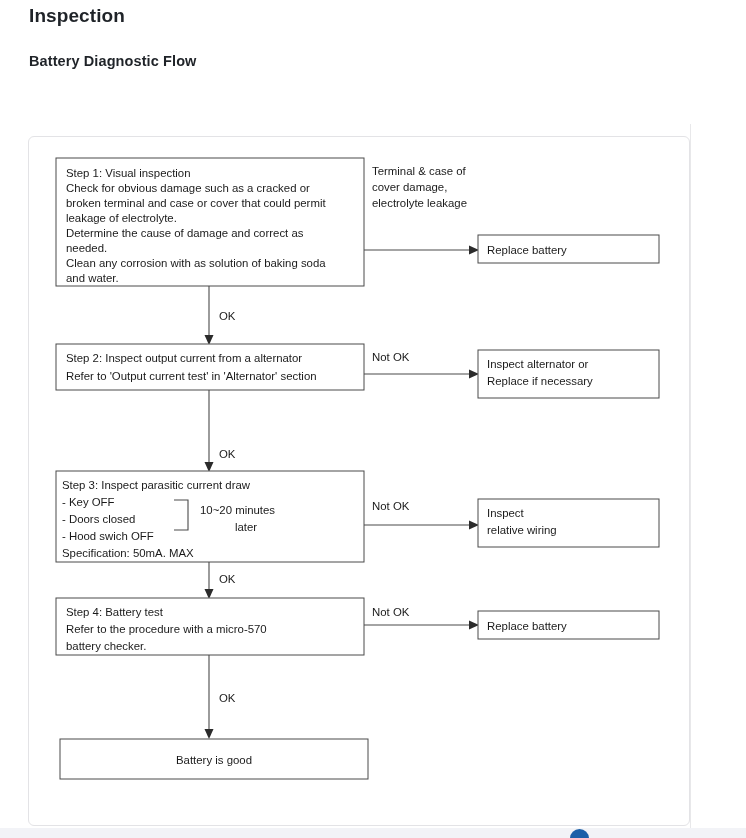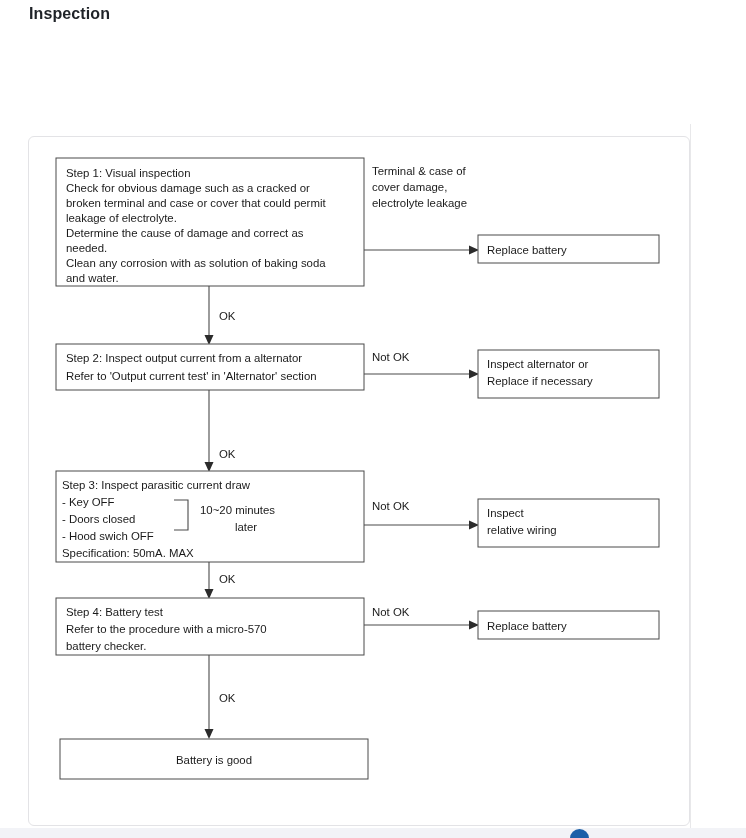--- a/index.html
+++ b/index.html
@@ -14,21 +14,21 @@
     position: relative;
     width: 746px;
     height: 838px;
     overflow: hidden;
     background: #ffffff;
   }
   .page-heading {
     position: absolute;
     left: 29px;
     top: 5px;
-    font-size: 16px;
+    font-size: 19px;
     font-weight: bold;
     color: #1f2328;
     letter-spacing: 0.1px;
   }
   .section-heading {
     position: absolute;
     left: 29px;
     top: 53px;
     font-size: 14.5px;
     font-weight: bold;
@@ -101,20 +101,21 @@
   }
   .t-body { font-size: 11.4px; }
   .t-label { font-size: 11.4px; }
 </style>
 </head>
 <body>
 
 <div id="page">
 
   <div class="page-heading">Inspection</div>
+  <div class="section-heading">Battery Diagnostic Flow</div>
 
   <div class="figure-card">
     <svg class="figure-svg" width="662" height="690" viewBox="0 0 662 690">
 
       <rect class="box-rect" x="27" y="21" width="308" height="128"></rect>
       <text class="t-body" x="37" y="40">Step 1: Visual inspection</text>
       <text class="t-body" x="37" y="55">Check for obvious damage such as a cracked or</text>
       <text class="t-body" x="37" y="70">broken terminal and case or cover that could permit</text>
       <text class="t-body" x="37" y="85">leakage of electrolyte.</text>
       <text class="t-body" x="37" y="100">Determine the cause of damage and correct as</text>

